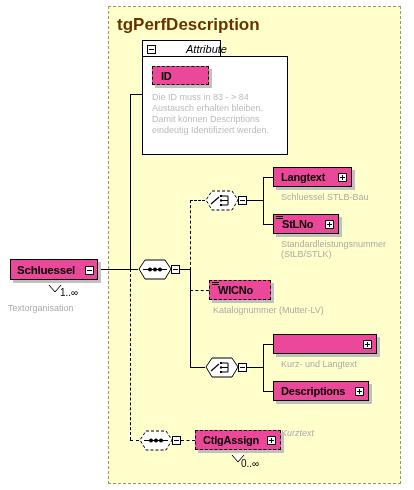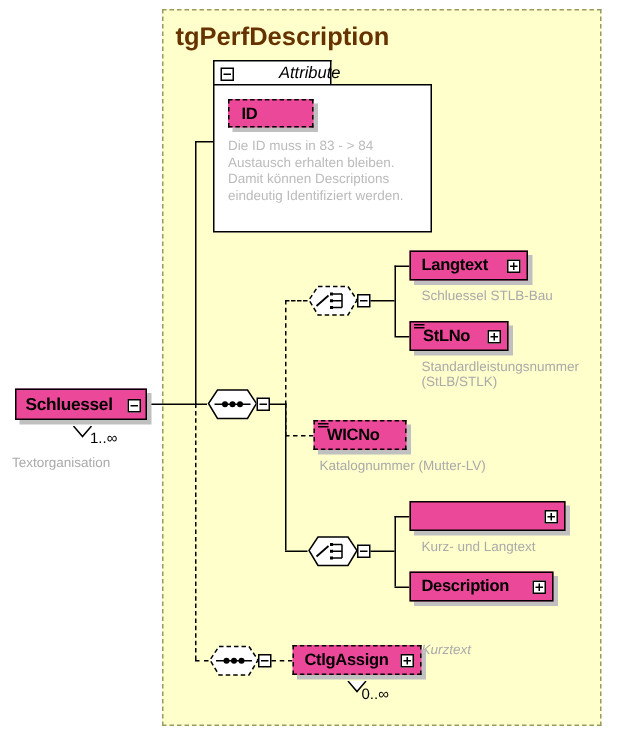--- a/index.html
+++ b/index.html
@@ -324,21 +324,21 @@
   <div class="ln v" style="left:263px; top:344px; height:47px;"></div>
   <div class="ln h" style="left:263px; top:344px; width:10px;"></div>
   <div class="ln h" style="left:263px; top:391px; width:10px;"></div>
 
   <div class="node" style="left:273px; top:334px; width:104px; height:20px;">
     <span class="expander plus" style="right:4px; top:5px;"></span>
   </div>
   <div class="caption" style="left:281px; top:359px;">Kurz- und Langtext</div>
 
   <div class="node" style="left:273px; top:381px; width:96px; height:20px;">
-    <span class="node-label" style="margin-left:4px;">Description</span>
+    <span class="node-label" style="margin-left:4px;">Descriptions</span>
     <span class="expander plus" style="right:4px; top:5px;"></span>
   </div>
   <div class="caption" style="left:281px; top:428px;font-style:italic;">Kurztext</div>
 
   <div class="comp" style="left:139px; top:430px;">
     <svg width="34" height="21" viewBox="0 0 34 21">
       <polygon points="7,1 27,1 33,10 27,20 7,20 1,10" fill="#ffffff" stroke="#000000" stroke-width="1" stroke-dasharray="3,2"></polygon>
       <line x1="5" y1="10.5" x2="29" y2="10.5" stroke="#000" stroke-width="1"></line>
       <circle cx="12" cy="10.5" r="2" fill="#000"></circle>
       <circle cx="17" cy="10.5" r="2" fill="#000"></circle>

